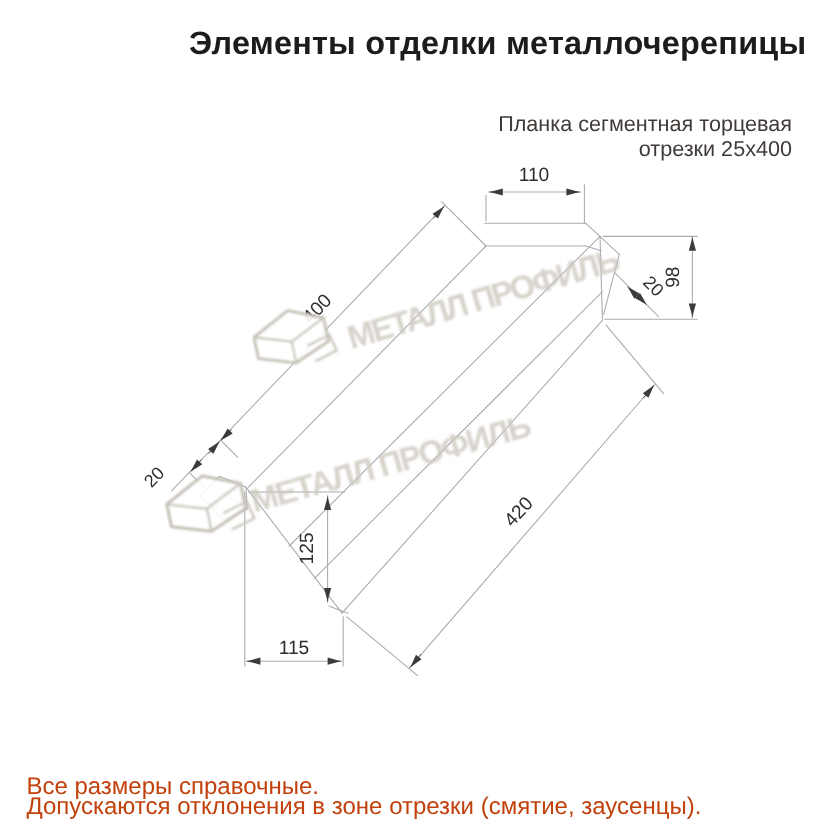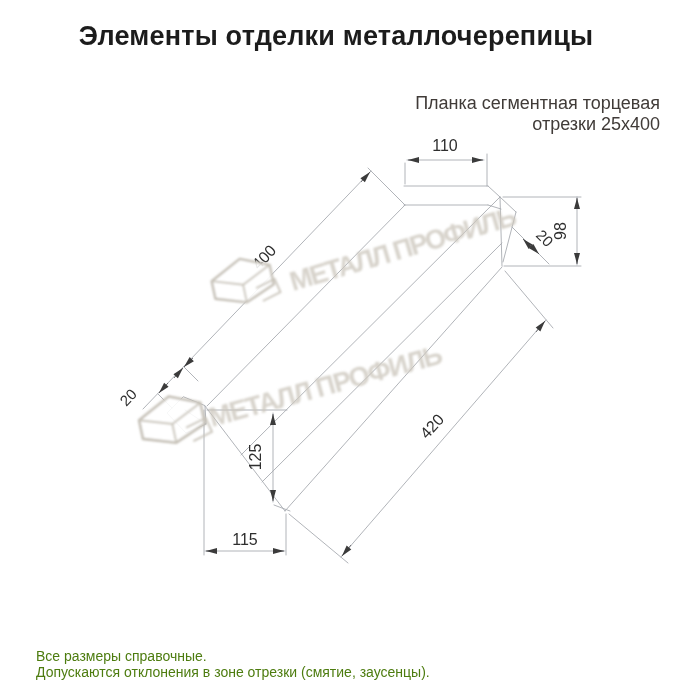--- a/index.html
+++ b/index.html
@@ -1,22 +1,22 @@
 <!DOCTYPE html>
 <html><head>
 <meta charset="utf-8">
 <style>
   html,body{margin:0;padding:0;background:#fff;}
   .sheet{position:relative;width:700px;height:700px;background:#ffffff;overflow:hidden;
          font-family:"Liberation Sans",sans-serif;}
-  .page-title{position:absolute;top:21px;left:0;width:672px;text-align:center;
+  .page-title{position:absolute;top:21px;left:0;width:672px;text-align:right;
               font-size:27px;font-weight:bold;color:#1c1c1c;letter-spacing:.2px;}
   .product-name{position:absolute;top:93px;left:0;width:660px;text-align:right;
                 font-size:18px;line-height:21px;color:#403b38;}
-  .footer{position:absolute;top:649px;left:36px;font-size:14px;line-height:15.5px;color:#4d7c0f;}
+  .footer{position:absolute;top:649px;left:22px;font-size:20px;line-height:15.5px;color:#c2410c;}
   svg{position:absolute;top:0;left:0;}
   .ln{stroke:#a8abb1;stroke-width:0.9;fill:none;stroke-linecap:round;stroke-linejoin:round;}
   .arr{stroke:#55565a;stroke-width:0.8;fill:none;marker-end:url(#arw);}
   text.d{font-family:"Liberation Sans",sans-serif;font-size:16px;fill:#2e2e2e;text-anchor:middle;}
   text.d20{font-size:15px;}
   .wm{filter:url(#wblur);}
   .wm-logo{stroke:#c4bfb5;stroke-width:2.4;fill:rgba(255,255,255,0.9);stroke-linejoin:round;}
   .wm-line{stroke:#c9c4ba;stroke-width:1.8;fill:none;}
   .wm-text{font-family:"Liberation Sans",sans-serif;font-weight:bold;font-size:27px;
            fill:#ccc7bd;opacity:.78;letter-spacing:1px;}

